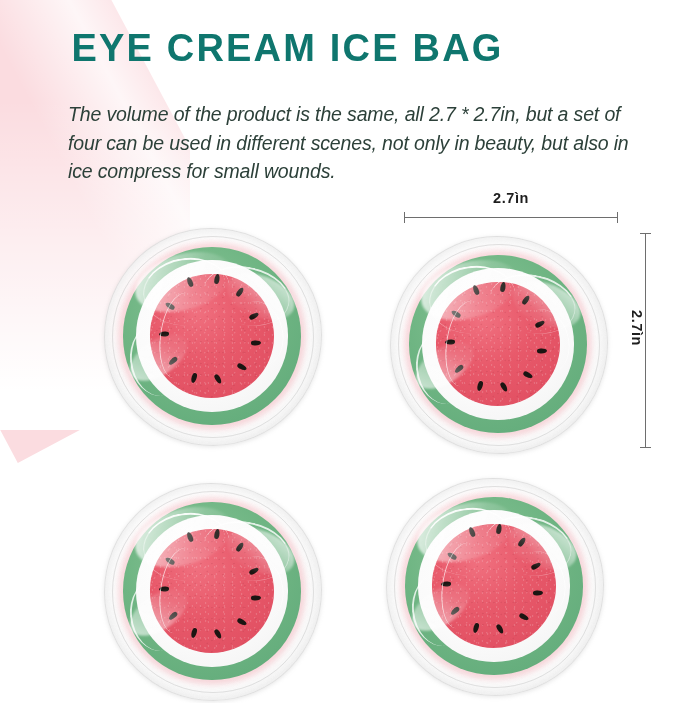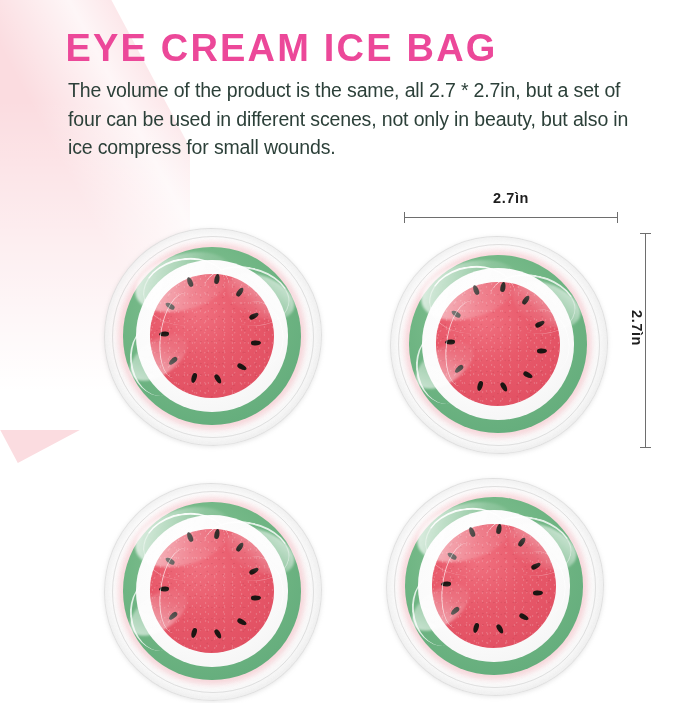--- a/index.html
+++ b/index.html
@@ -60,41 +60,42 @@
     left: 190px;
     top: 0;
     width: 489px;
     height: 260px;
     background: #ffffff;
   }
 
   
   .title {
     position: absolute;
-    left: 12px;
+    left: 18px;
     top: 27px;
     width: 539px;
     text-align: center;
     font-size: 38px;
     font-weight: bold;
     letter-spacing: 2.2px;
-    color: #ec4899;
+    color: #0f766e;
     font-family: "Liberation Sans", sans-serif;
     white-space: nowrap;
   }
   .subtitle {
     position: absolute;
     left: 68px;
-    top: 76px;
+    top: 100px;
     width: 576px;
     font-size: 19.5px;
     line-height: 28.5px;
     color: #2c4039;
     font-family: "Liberation Sans", sans-serif;
     letter-spacing: -0.15px;
+    font-style: italic;
   }
 
   
   .dim-h-label {
     position: absolute;
     left: 404px;
     top: 190px;
     width: 214px;
     text-align: center;
     font-size: 14.5px;

